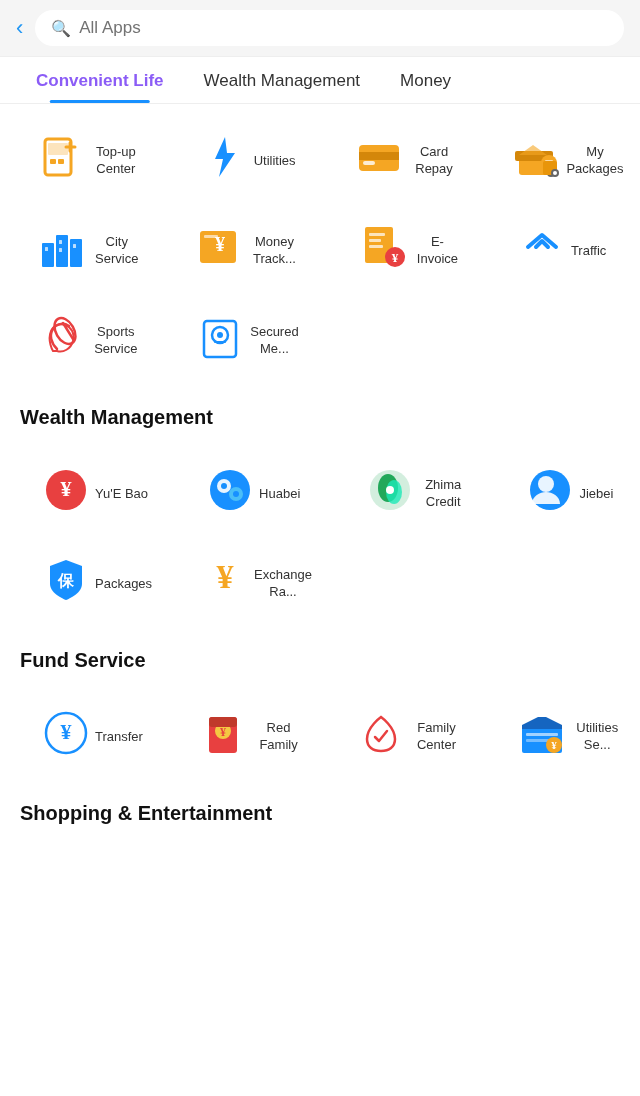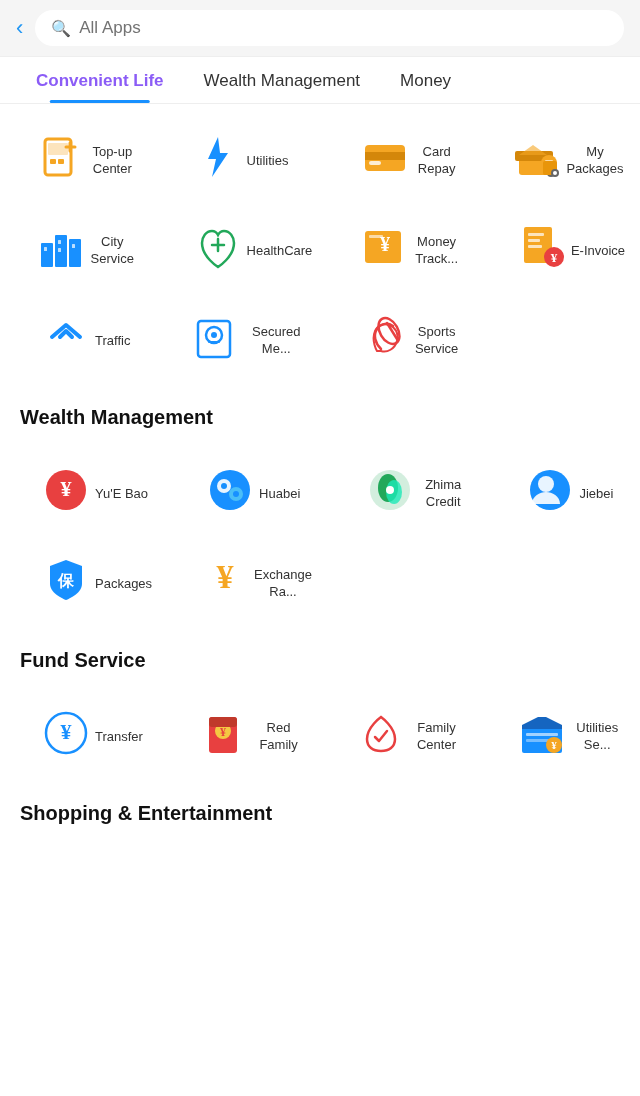--- a/index.html
+++ b/index.html
@@ -200,30 +200,20 @@
         <rect x="32" y="16" width="12" height="28" rx="1" fill="#1890ff"></rect>
         <rect x="7" y="24" width="3" height="4" rx="0.5" fill="#fff" opacity="0.7"></rect>
         <rect x="21" y="17" width="3" height="4" rx="0.5" fill="#fff" opacity="0.7"></rect>
         <rect x="21" y="25" width="3" height="4" rx="0.5" fill="#fff" opacity="0.7"></rect>
         <rect x="35" y="21" width="3" height="4" rx="0.5" fill="#fff" opacity="0.7"></rect>
       </svg>
     </div>
     <span class="app-label">City Service</span>
   </div>
 
-  <div class="app-item">
-    <div class="app-icon">
-      <svg viewBox="0 0 48 48" fill="none">
-        <path d="M24 44 C24 44 8 34 8 20 C8 14 12 8 18 8 C21 8 23 10 24 12 C25 10 27 8 30 8 C36 8 40 14 40 20 C40 34 24 44 24 44Z" stroke="#22a85a" stroke-width="2.5" fill="none"></path>
-        <line x1="24" y1="16" x2="24" y2="28" stroke="#22a85a" stroke-width="2.5" stroke-linecap="round"></line>
-        <line x1="18" y1="22" x2="30" y2="22" stroke="#22a85a" stroke-width="2.5" stroke-linecap="round"></line>
-      </svg>
-    </div>
-    <span class="app-label">HealthCare</span>
-  </div>
 
   <div class="app-item">
     <div class="app-icon">
       <svg viewBox="0 0 48 48" fill="none">
         <rect x="4" y="8" width="36" height="32" rx="3" fill="#f5a623"></rect>
         <text x="24" y="28" font-size="20" fill="#fff" text-anchor="middle" font-family="serif" font-weight="bold">¥</text>
         <rect x="8" y="12" width="14" height="3" rx="1" fill="#fff" opacity="0.6"></rect>
       </svg>
     </div>
     <span class="app-label">Money Track...</span>
@@ -250,39 +240,39 @@
         <path d="M10 24 L24 12 L38 24" stroke="#1890ff" stroke-width="4" stroke-linecap="round" stroke-linejoin="round" fill="none"></path>
         <path d="M18 24 L24 18 L30 24" stroke="#1890ff" stroke-width="4" stroke-linecap="round" stroke-linejoin="round" fill="none"></path>
       </svg>
     </div>
     <span class="app-label">Traffic</span>
   </div>
 
   <div class="app-item">
     <div class="app-icon">
       <svg viewBox="0 0 48 48" fill="none">
+        <path d="M16 38 C16 38 10 28 14 18 C16 13 22 10 28 12 C34 14 38 20 36 28 C34 36 26 40 20 38 L16 38Z" fill="none" stroke="#e84040" stroke-width="2"></path>
+        <path d="M20 36 C14 30 12 22 16 16 C19 11 26 9 32 13" stroke="#e84040" stroke-width="2.5" stroke-linecap="round" fill="none"></path>
+        <path d="M26 10 L36 26" stroke="#e84040" stroke-width="2.5" stroke-linecap="round"></path>
+        <ellipse cx="28" cy="18" rx="9" ry="14" stroke="#e84040" stroke-width="2.5" fill="none" transform="rotate(-30 28 18)"></ellipse>
+      </svg>
+    </div>
+    <span class="app-label">Sports Service</span>
+  </div>
+
+  <div class="app-item">
+    <div class="app-icon">
+      <svg viewBox="0 0 48 48" fill="none">
         <rect x="8" y="8" width="32" height="36" rx="3" stroke="#1890ff" stroke-width="2.5" fill="none"></rect>
         <circle cx="24" cy="22" r="8" stroke="#1890ff" stroke-width="2.5" fill="none"></circle>
         <circle cx="24" cy="22" r="3" fill="#1890ff"></circle>
         <rect x="18" y="28" width="12" height="2" rx="1" fill="#1890ff"></rect>
       </svg>
     </div>
     <span class="app-label">Secured Me...</span>
-  </div>
-
-  <div class="app-item">
-    <div class="app-icon">
-      <svg viewBox="0 0 48 48" fill="none">
-        <path d="M16 38 C16 38 10 28 14 18 C16 13 22 10 28 12 C34 14 38 20 36 28 C34 36 26 40 20 38 L16 38Z" fill="none" stroke="#e84040" stroke-width="2"></path>
-        <path d="M20 36 C14 30 12 22 16 16 C19 11 26 9 32 13" stroke="#e84040" stroke-width="2.5" stroke-linecap="round" fill="none"></path>
-        <path d="M26 10 L36 26" stroke="#e84040" stroke-width="2.5" stroke-linecap="round"></path>
-        <ellipse cx="28" cy="18" rx="9" ry="14" stroke="#e84040" stroke-width="2.5" fill="none" transform="rotate(-30 28 18)"></ellipse>
-      </svg>
-    </div>
-    <span class="app-label">Sports Service</span>
   </div>
 
 </div>
 
 <div class="section-header">Wealth Management</div>
 
 <div class="app-grid">
 
   <div class="app-item">
     <div class="app-icon">

